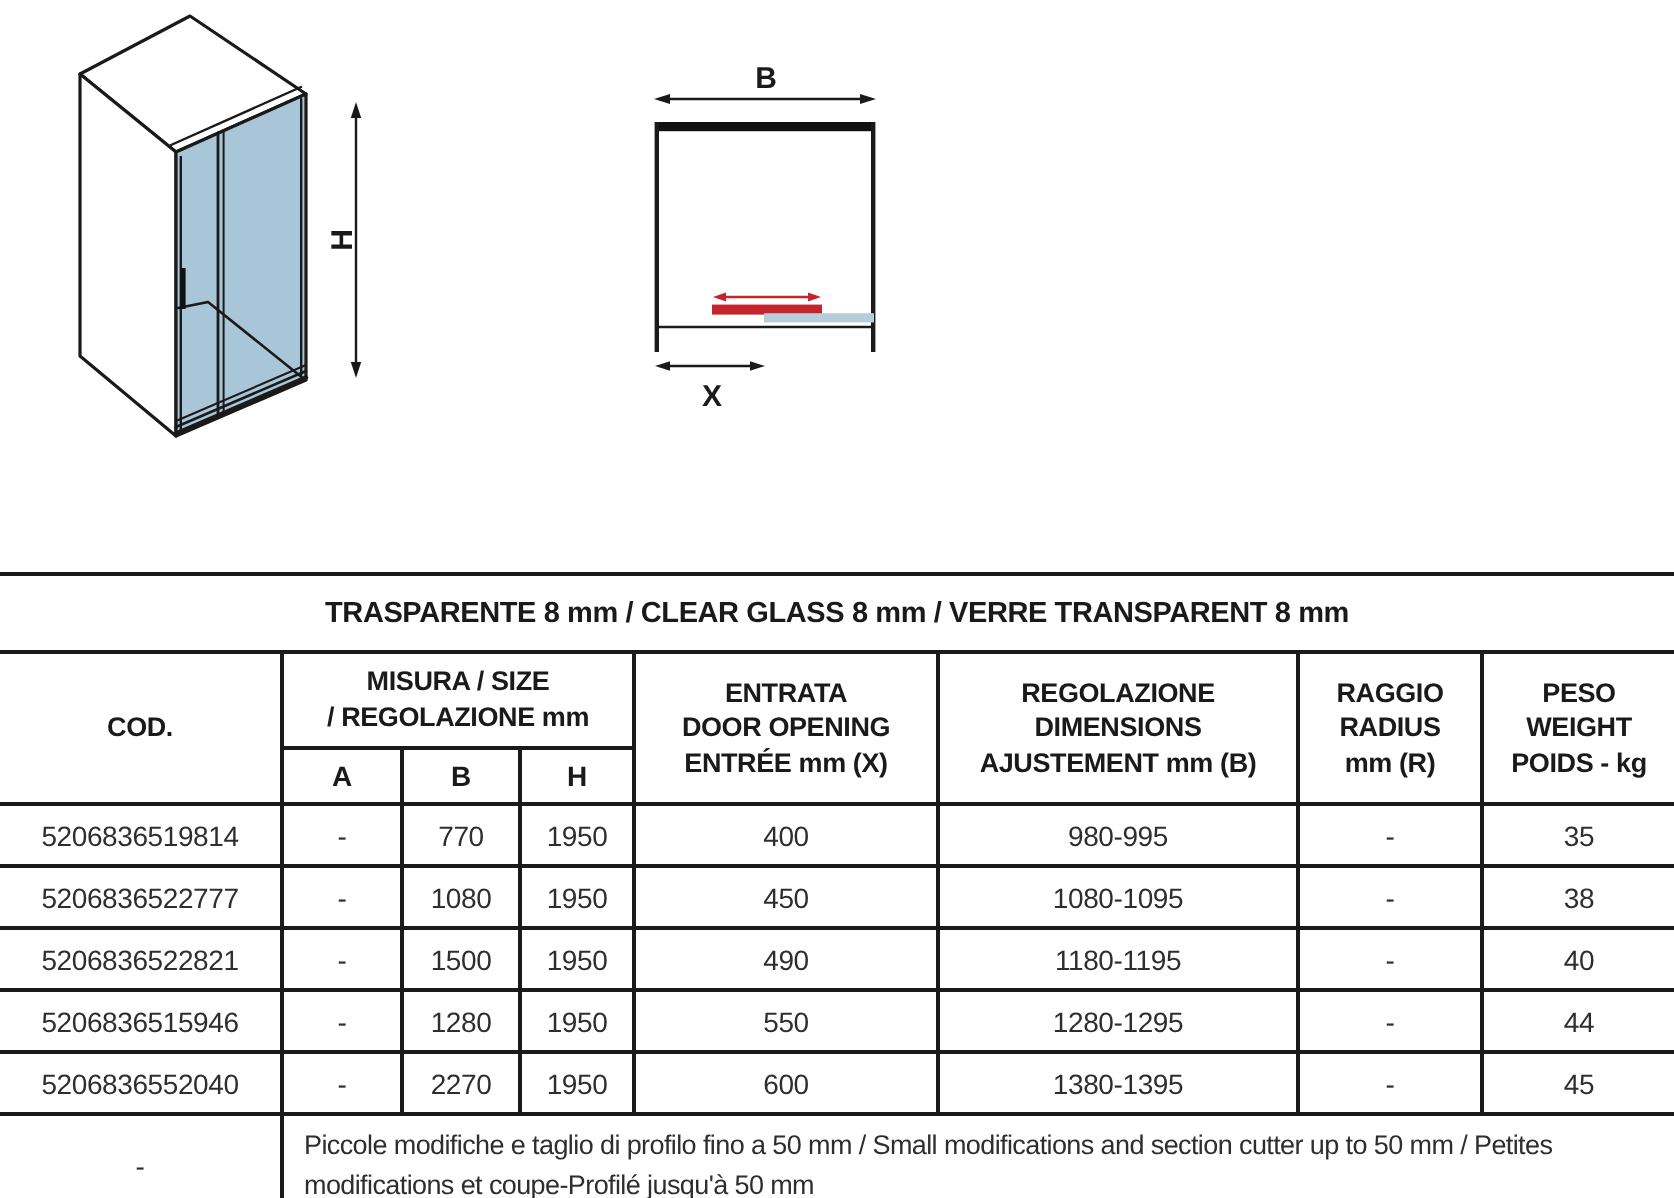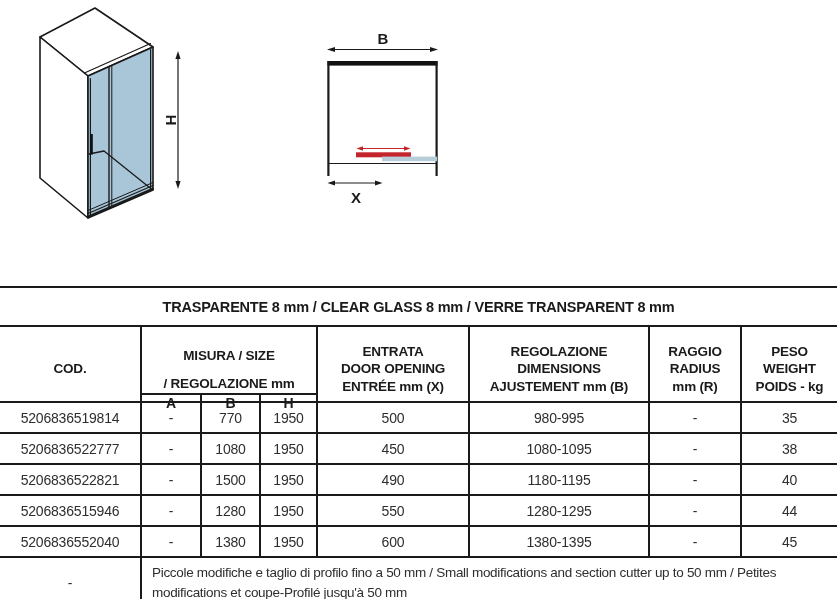--- a/index.html
+++ b/index.html
@@ -16,21 +16,21 @@
            justify-content:center;font-weight:bold;font-size:14.5px;}
   .grid8{display:grid;grid-template-columns:142px 60px 59px 57px 152px 180px 92px 95px;}
   .t-header{border-bottom:2px solid #1a1a1a;height:74px;}
   .hcell{display:flex;flex-direction:column;justify-content:center;
          font-weight:bold;font-size:13.5px;line-height:1.3;text-align:center;
          border-right:2px solid #1a1a1a;box-sizing:border-box;}
   .hcell.last{border-right:none;}
   .misura-group{grid-column:2/5;display:flex;flex-direction:column;
                 border-right:2px solid #1a1a1a;box-sizing:border-box;}
   .misura-top{height:46px;border-bottom:2px solid #1a1a1a;display:flex;flex-direction:column;
-              align-items:center;justify-content:space-between;font-weight:bold;font-size:13.5px;line-height:1.35;margin-top:20px;}
+              align-items:center;justify-content:center;font-weight:bold;font-size:13.5px;line-height:1.35;}
   .misura-sub{flex:1;display:grid;grid-template-columns:60px 59px 55px;}
   .misura-sub .scell{display:flex;align-items:center;justify-content:center;font-weight:bold;
                      font-size:14px;border-right:2px solid #1a1a1a;box-sizing:border-box;}
   .misura-sub .scell.last{border-right:none;}
   .t-row{height:29px;border-bottom:2px solid #1a1a1a;}
   .t-row:last-of-type{border-bottom:2px solid #1a1a1a;}
   .dcell{display:flex;align-items:center;justify-content:center;font-size:14px;color:#2e2e2e;
          border-right:2px solid #1a1a1a;box-sizing:border-box;}
   .dcell.last{border-right:none;}
   .t-note{display:grid;grid-template-columns:142px 1fr;min-height:45px;}
@@ -146,21 +146,21 @@
         <span>WEIGHT</span>
         <span>POIDS - kg</span>
       </div>
     </div>
 
     <div class="t-row grid8">
       <div class="dcell">5206836519814</div>
       <div class="dcell">-</div>
       <div class="dcell">770</div>
       <div class="dcell">1950</div>
-      <div class="dcell">500</div>
+      <div class="dcell">400</div>
       <div class="dcell">980-995</div>
       <div class="dcell">-</div>
       <div class="dcell last">35</div>
     </div>
     <div class="t-row grid8">
       <div class="dcell">5206836522777</div>
       <div class="dcell">-</div>
       <div class="dcell">1080</div>
       <div class="dcell">1950</div>
       <div class="dcell">450</div>
@@ -184,21 +184,21 @@
       <div class="dcell">1280</div>
       <div class="dcell">1950</div>
       <div class="dcell">550</div>
       <div class="dcell">1280-1295</div>
       <div class="dcell">-</div>
       <div class="dcell last">44</div>
     </div>
     <div class="t-row grid8">
       <div class="dcell">5206836552040</div>
       <div class="dcell">-</div>
-      <div class="dcell">1380</div>
+      <div class="dcell">2270</div>
       <div class="dcell">1950</div>
       <div class="dcell">600</div>
       <div class="dcell">1380-1395</div>
       <div class="dcell">-</div>
       <div class="dcell last">45</div>
     </div>
 
     <div class="t-note">
       <div class="note-dash">-</div>
       <div class="note-text">Piccole modifiche e taglio di profilo fino a 50 mm / Small modifications and section cutter up to 50 mm / Petites modifications et coupe-Profilé jusqu'à 50 mm</div>

